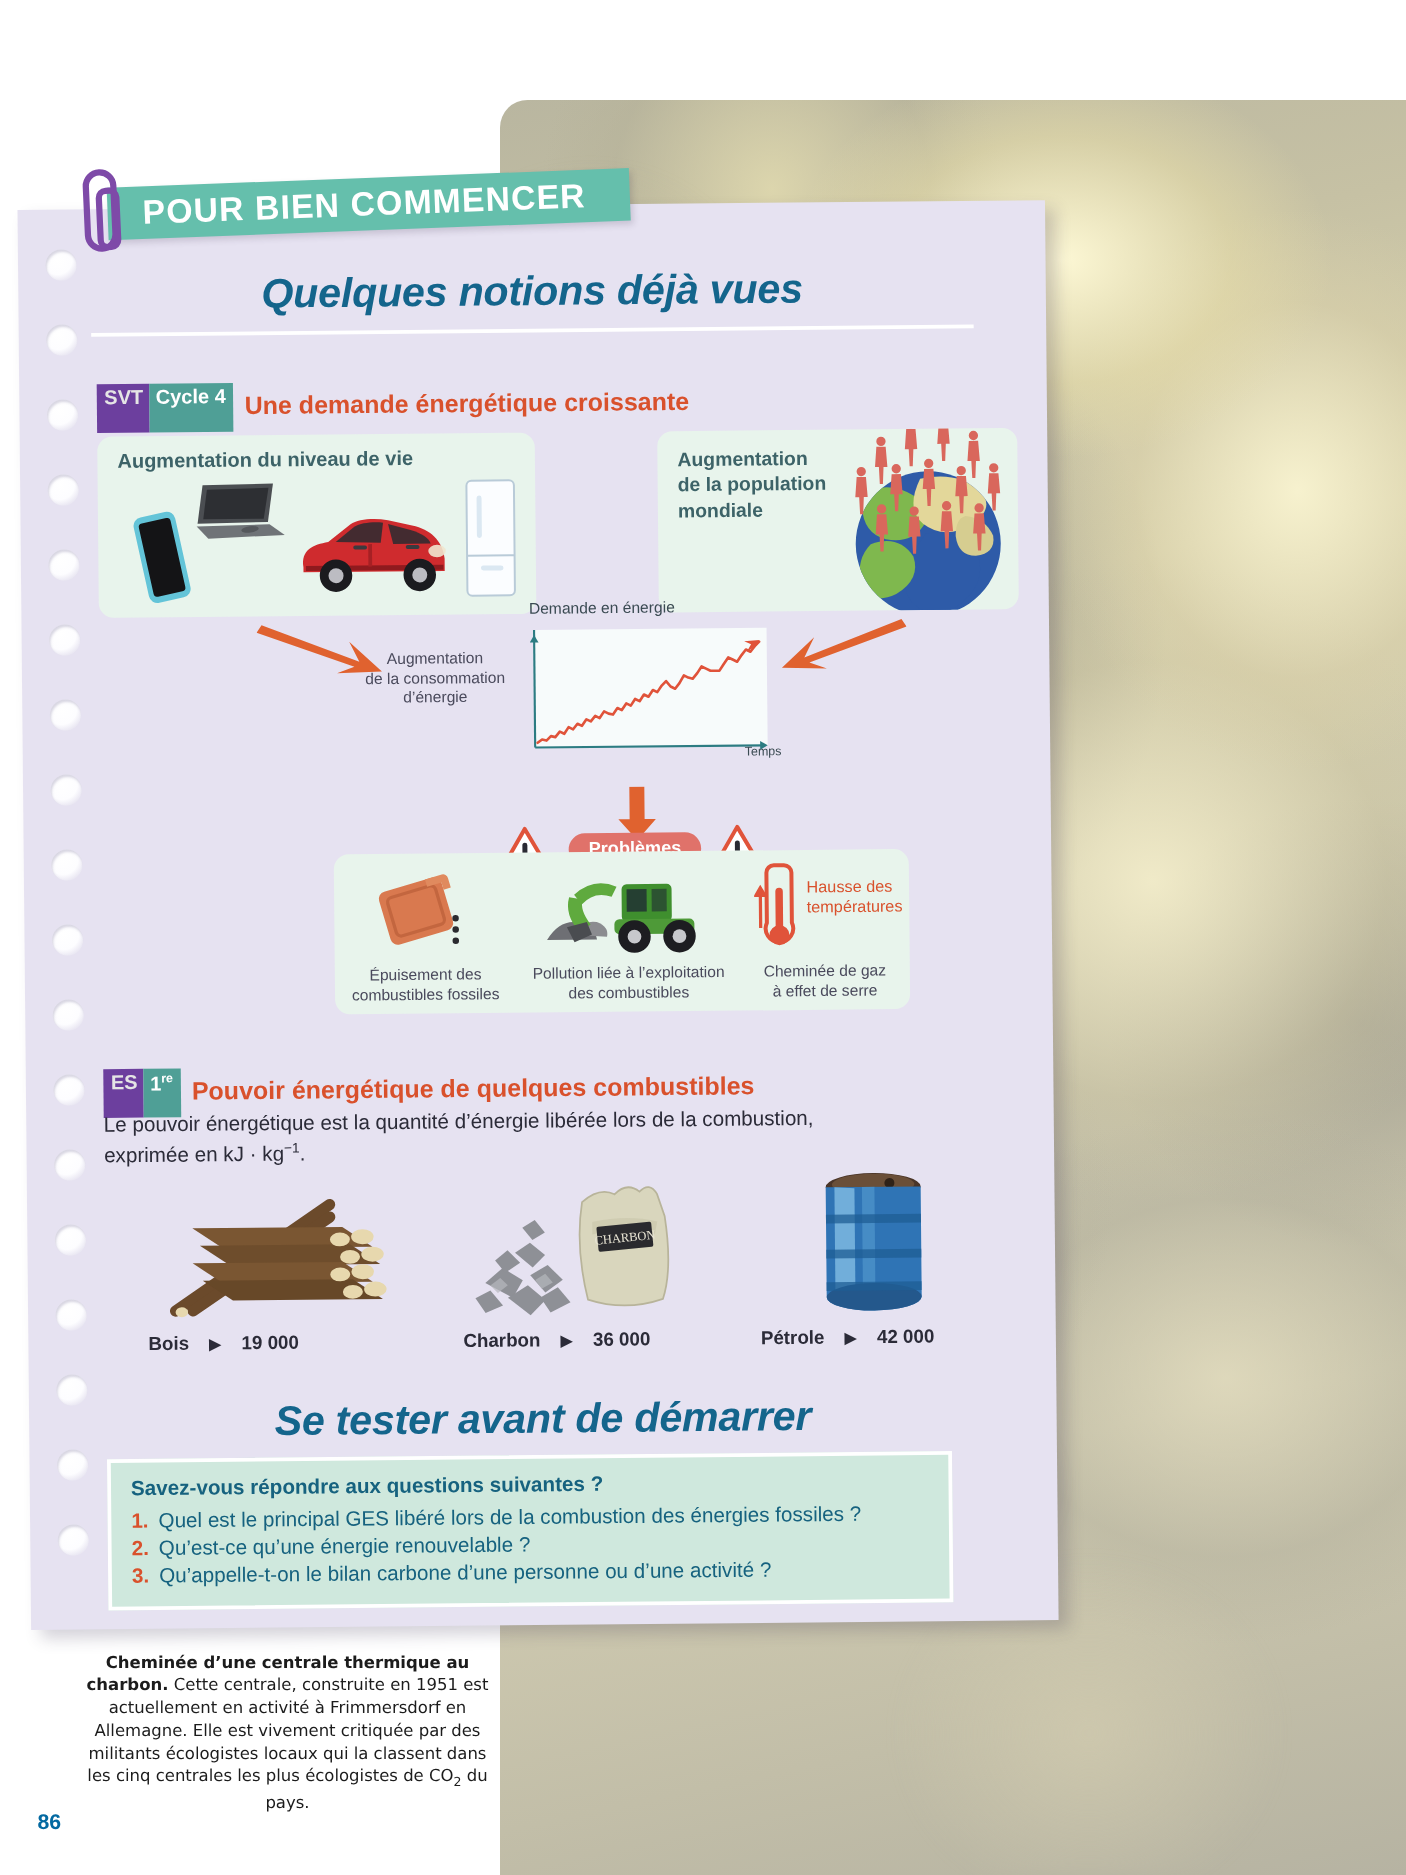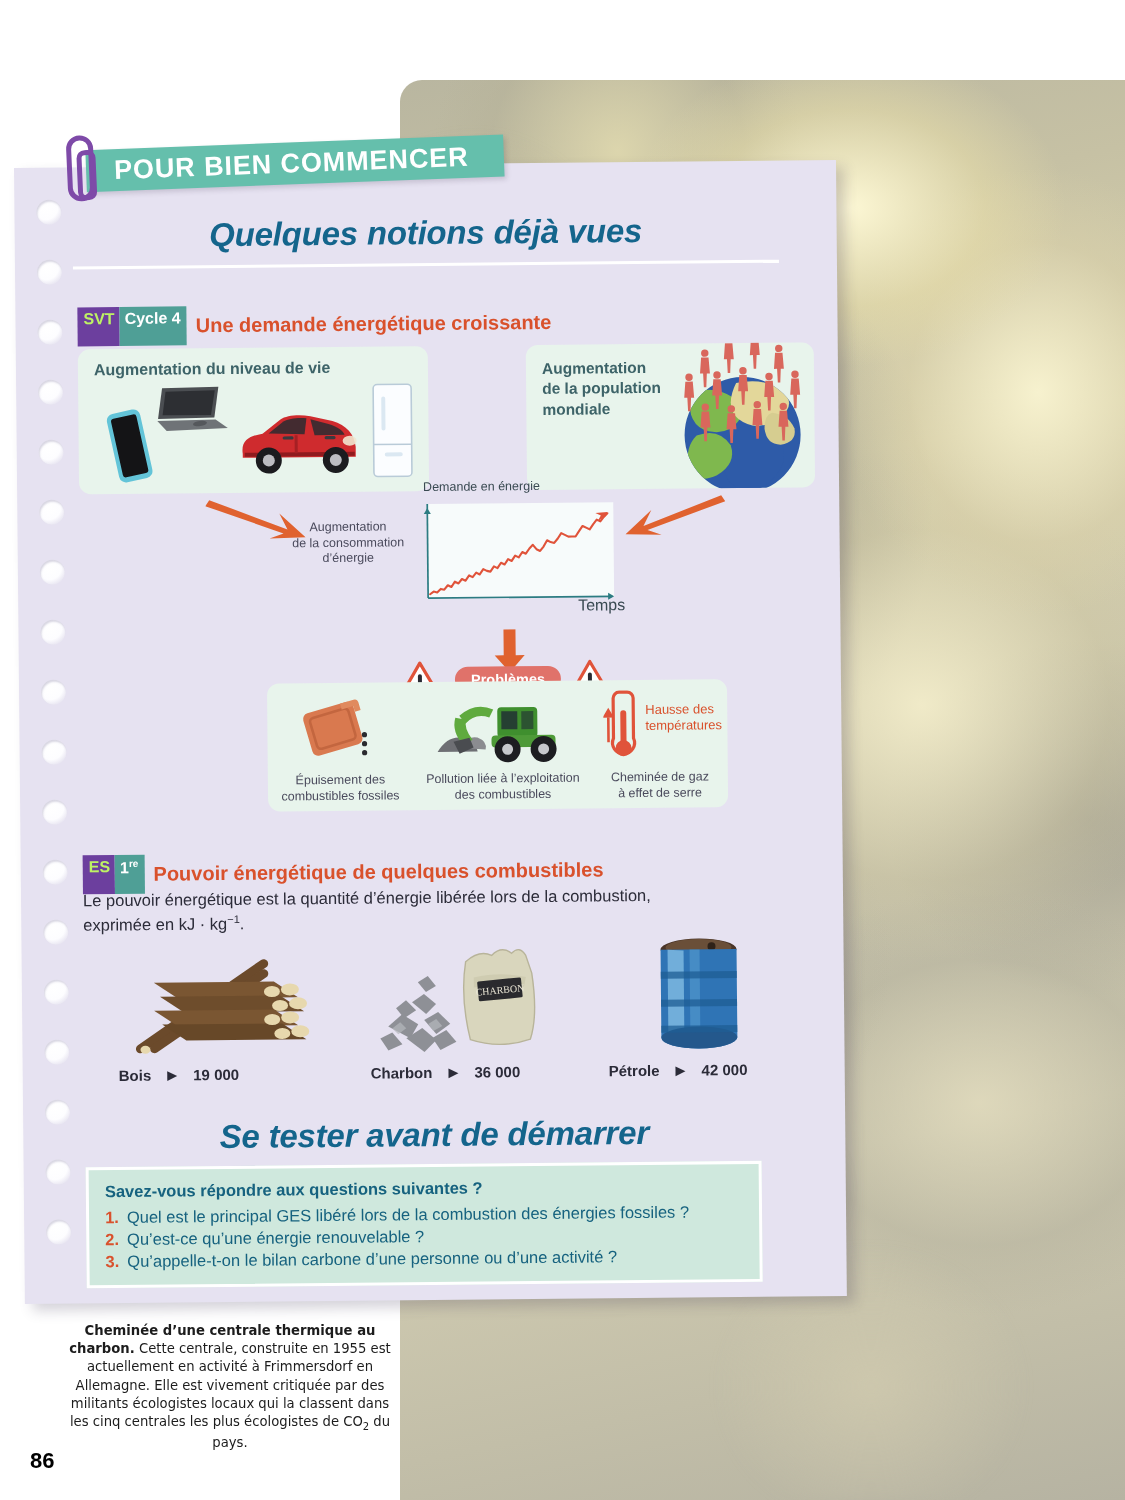--- a/index.html
+++ b/index.html
@@ -103,21 +103,21 @@
     font-weight:bold;
     letter-spacing:-.2px;
   }
   .rule {
     height:3px; background:#ffffff;
     margin:11px 58px 0 58px;
   }
 
   .tagline { display:flex; align-items:center; gap:9px; }
   .badge { display:inline-flex; align-items:stretch; font-size:16px; font-weight:bold; line-height:1; }
-  .badge .p1 { background:#6c3f9e; color:#bef264; padding:4px 5px 19px 6px; }
+  .badge .p1 { background:#6c3f9e; color:#e5e5e5; padding:4px 5px 19px 6px; }
   .badge .p2 { background:#4f9f96; color:#fff; padding:4px 6px 8px 5px; }
   .badge .p2 sup { font-size:10px;text-align:center; }
   .tagline .ttl { color:#d9512c; font-size:20px; font-weight:bold; }
 
   
   .gbox {
     background:#e8f4ec;
     border-radius:12px;
     position:relative;
   }
@@ -155,21 +155,21 @@
 
   
   .bcap {
     position:absolute; left:60px; top:1322px; width:340px;
     text-align:center; color:#1c1c1c; font-size:13.2px; line-height:1.38;
     font-family:"DejaVu Sans", sans-serif;
   }
   .bcap b { font-weight:bold; }
   .pageno {
     position:absolute; left:30px; top:1448px;
-    color:#000000; font-size:22px; font-weight:bold;
+    color:#0369a1; font-size:17px; font-weight:bold;
   }
 </style>
 </head>
 <body>
 
 <div class="photo">
   <div class="soft"></div>
 </div>
 
 <div class="card">
@@ -347,21 +347,21 @@
     <div style="position:absolute; left:6px; top:-20px; color:#3a4a52; font-size:12.5px;">Demande en énergie</div>
     <svg width="205" height="115" viewBox="0 0 205 115">
       <rect x="10" y="4" width="186" height="94" fill="#f7fbfb"></rect>
       <path id="axis-y" d="M10 4 L10 98" stroke="#2c7c82" stroke-width="1.7"></path>
       <path d="M10 8 l-3.5 6 h7 Z" fill="#2c7c82"></path>
       <path d="M10 98 L194 98" stroke="#2c7c82" stroke-width="1.7"></path>
       <path d="M196 98 l-6 -3.5 v7 Z" fill="#2c7c82"></path>
       <polyline id="chart-line" fill="none" stroke="#e0533a" stroke-width="2.1" stroke-linejoin="round" stroke-linecap="round" points="12.0,94.2 15.6,91.6 19.1,92.5 22.7,89.0 26.2,89.8 29.8,85.4 33.4,87.2 36.9,81.9 40.5,83.7 44.0,79.3 47.6,81.0 51.2,75.8 54.7,77.5 58.3,73.1 61.8,74.9 65.4,69.6 69.0,71.4 72.5,72.2 76.1,67.0 79.6,68.7 83.2,63.4 86.8,65.2 90.3,59.9 93.9,61.7 97.4,56.4 101.0,58.2 104.6,52.9 108.1,54.6 111.7,49.4 115.2,45.8 118.8,50.2 122.4,52.0 125.9,47.6 129.5,41.4 133.0,43.2 136.6,44.1 140.2,39.7 143.7,34.4 147.3,36.2 150.8,37.9 154.4,37.9 158.0,37.9 161.5,32.6 165.1,27.4 168.6,29.1 172.2,30.9 175.8,25.6 179.3,21.2 182.9,23.0 186.4,18.6 190.0,15.0"></polyline>
       <path d="M188 18 l-8 5 l3.5 -6 l-5.5 -2.4 l12 -1 Z" fill="#e0533a"></path>
     </svg>
-    <div style="position:absolute; right:-2px; top:98px; color:#3a4a52; font-size:16px;">Temps</div>
+    <div style="position:absolute; right:-2px; top:98px; color:#3a4a52; font-size:10px;">Temps</div>
   </div>
 
   <svg style="position:absolute; left:474px; top:466px;" width="34" height="44" viewBox="0 0 34 44">
     <path d="M11 0 h12 v26 h9 L17 43 L2 26 h9 Z" fill="#e0622f"></path>
   </svg>
 
   <svg style="position:absolute; left:378px; top:496px;" width="46" height="42" viewBox="0 0 46 42">
     <path d="M23 3 L44 39 H2 Z" fill="#ffffff" stroke="#e0533a" stroke-width="3.2" stroke-linejoin="round"></path>
     <rect x="21" y="14" width="4" height="14" rx="2" fill="#2a2a33"></rect>
     <circle cx="23" cy="33" r="2.4" fill="#2a2a33"></circle>
@@ -530,20 +530,20 @@
     </div>
     <div class="q-row">
       <span class="q-num">3.</span>
       <span class="q-txt">Qu’appelle-t-on le bilan carbone d’une personne ou d’une activité ?</span>
     </div>
   </div>
 </div>
 
 <div class="bcap">
   <b>Cheminée d’une centrale thermique au charbon.</b>
-  <span>Cette centrale, construite en 1955 est actuellement</span>
+  <span>Cette centrale, construite en 1951 est actuellement</span>
   <span>en activité à Frimmersdorf en Allemagne. Elle est</span>
   <span>vivement critiquée par des militants écologistes</span>
   <span>locaux qui la classent dans les cinq centrales les</span>
   <span>plus écologistes de CO</span><sub style="font-size:10px">2</sub><span> du pays.</span>
 </div>
 
 <div class="pageno">86</div>
 
 </body></html>

